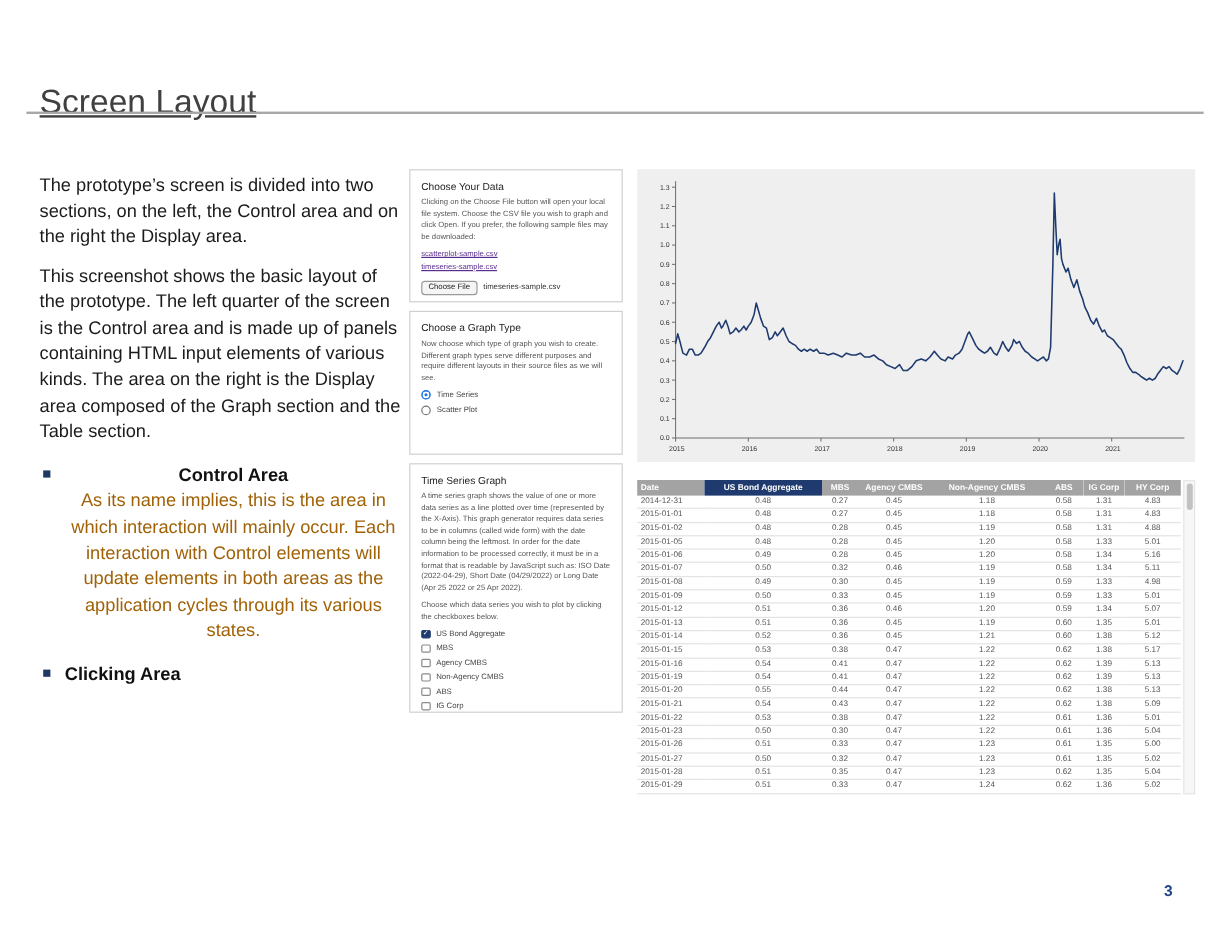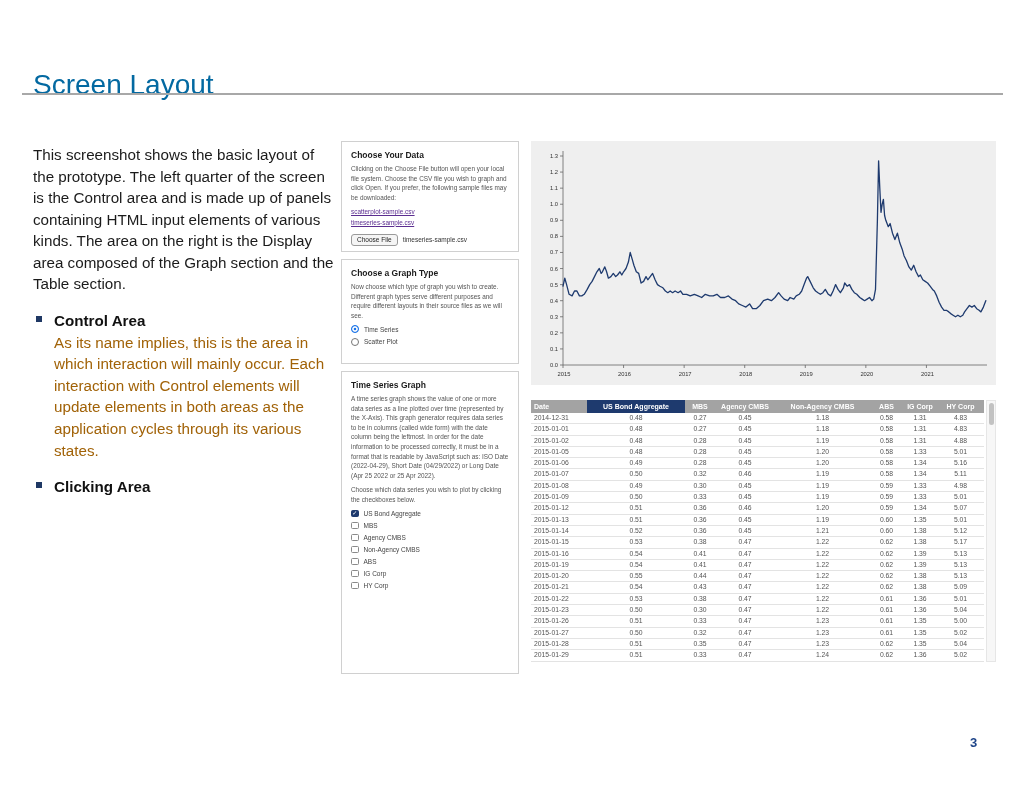--- a/index.html
+++ b/index.html
@@ -1,40 +1,40 @@
 <!DOCTYPE html>
 <html><head>
 <meta charset="utf-8">
 <style>
   html,body{margin:0;padding:0;background:#fff;}
   .slide{position:relative;width:1024px;height:791px;background:#ffffff;overflow:hidden;
          font-family:"Liberation Sans",sans-serif;}
 
   
-  .title{position:absolute;left:33px;top:50px;font-size:28px;font-weight:400;color:#0369a1;}
+  .title{position:absolute;left:33px;top:50px;font-size:28px;font-weight:400;color:#404040;text-decoration:underline;}
   .rule{position:absolute;left:22px;top:93px;width:981px;height:2px;background:#a8a8a8;}
   .page-num{position:absolute;left:970px;top:735px;font-size:13px;font-weight:700;color:#1f4589;}
 
   
   .text-col{position:absolute;left:33px;top:144px;width:302px;font-size:15.2px;line-height:1.42;color:#1b1b1b;}
   .text-col p{margin:0 0 11px 0;}
-  .bullet-item{display:flex;margin:15px 0 10px 0;}
+  .bullet-item{display:flex;margin:15px 0 10px 0;text-align:center;}
   .bullet-sq{flex:0 0 auto;width:6px;height:6px;background:#1f3864;margin:6px 12px 0 3px;}
   .b-head{font-weight:700;color:#111;}
   .b-text{color:#a16207;}
 
   
   .app{position:absolute;left:341px;top:141px;width:655px;height:520px;}
   .controls{position:absolute;left:0;top:0;width:178px;}
   .panel{box-sizing:border-box;border:1px solid #d0d0d0;background:#fff;padding:8px 9px;
          margin-bottom:7px;overflow:hidden;}
   .panel.p1{height:111px;}
-  .panel.p2{height:105px;}
-  .panel.p3{height:303px;}
-  .panel h2{margin:0 0 4px 0;font-size:8.5px;font-weight:700;color:#1c1c1c;}
+  .panel.p2{height:120px;}
+  .panel.p3{height:208px;}
+  .panel h2{margin:0 0 4px 0;font-size:8.5px;font-weight:400;color:#1c1c1c;}
   .panel p{margin:0 0 5px 0;font-size:6.4px;line-height:1.5;color:#555;}
   .panel-link{display:block;font-size:6.4px;line-height:1.6;color:#5b2d90;text-decoration:underline;cursor:pointer;}
   .file-row{margin-top:6px;display:flex;align-items:center;}
   .choose-file{font-family:"Liberation Sans",sans-serif;font-size:6.5px;color:#222;background:#f5f5f5;
                border:1px solid #9a9a9a;border-radius:3px;padding:1.5px 5px;cursor:pointer;}
   .file-name{font-size:6.5px;color:#333;margin-left:5px;}
 
   .opt-row{display:flex;align-items:center;margin:4.5px 0;cursor:pointer;}
   .opt-row .lbl{font-size:6.5px;color:#444;margin-left:5px;}
   .radio{box-sizing:border-box;width:8px;height:8px;border-radius:50%;border:1px solid #767676;background:#fff;}
@@ -60,20 +60,21 @@
 </style>
 </head>
 <body>
 
 <div class="slide">
 
   <h1 class="title">Screen Layout</h1>
   <div class="rule"></div>
 
   <div class="text-col">
+    <p>The prototype’s screen is divided into two sections, on the left, the Control area and on the right the Display area.</p>
     <p>This screenshot shows the basic layout of the prototype. The left quarter of the screen is the Control area and is made up of panels containing HTML input elements of various kinds. The area on the right is the Display area composed of the Graph section and the Table section.</p>
     <div id="bullets">
         <div class="bullet-item">
           <span class="bullet-sq"></span>
           <div>
             <div class="b-head">Control Area</div>
             <div class="b-text">As its name implies, this is the area in which interaction will mainly occur. Each interaction with Control elements will update elements in both areas as the application cycles through its various states.</div>
           </div>
         </div>
         <div class="bullet-item">

